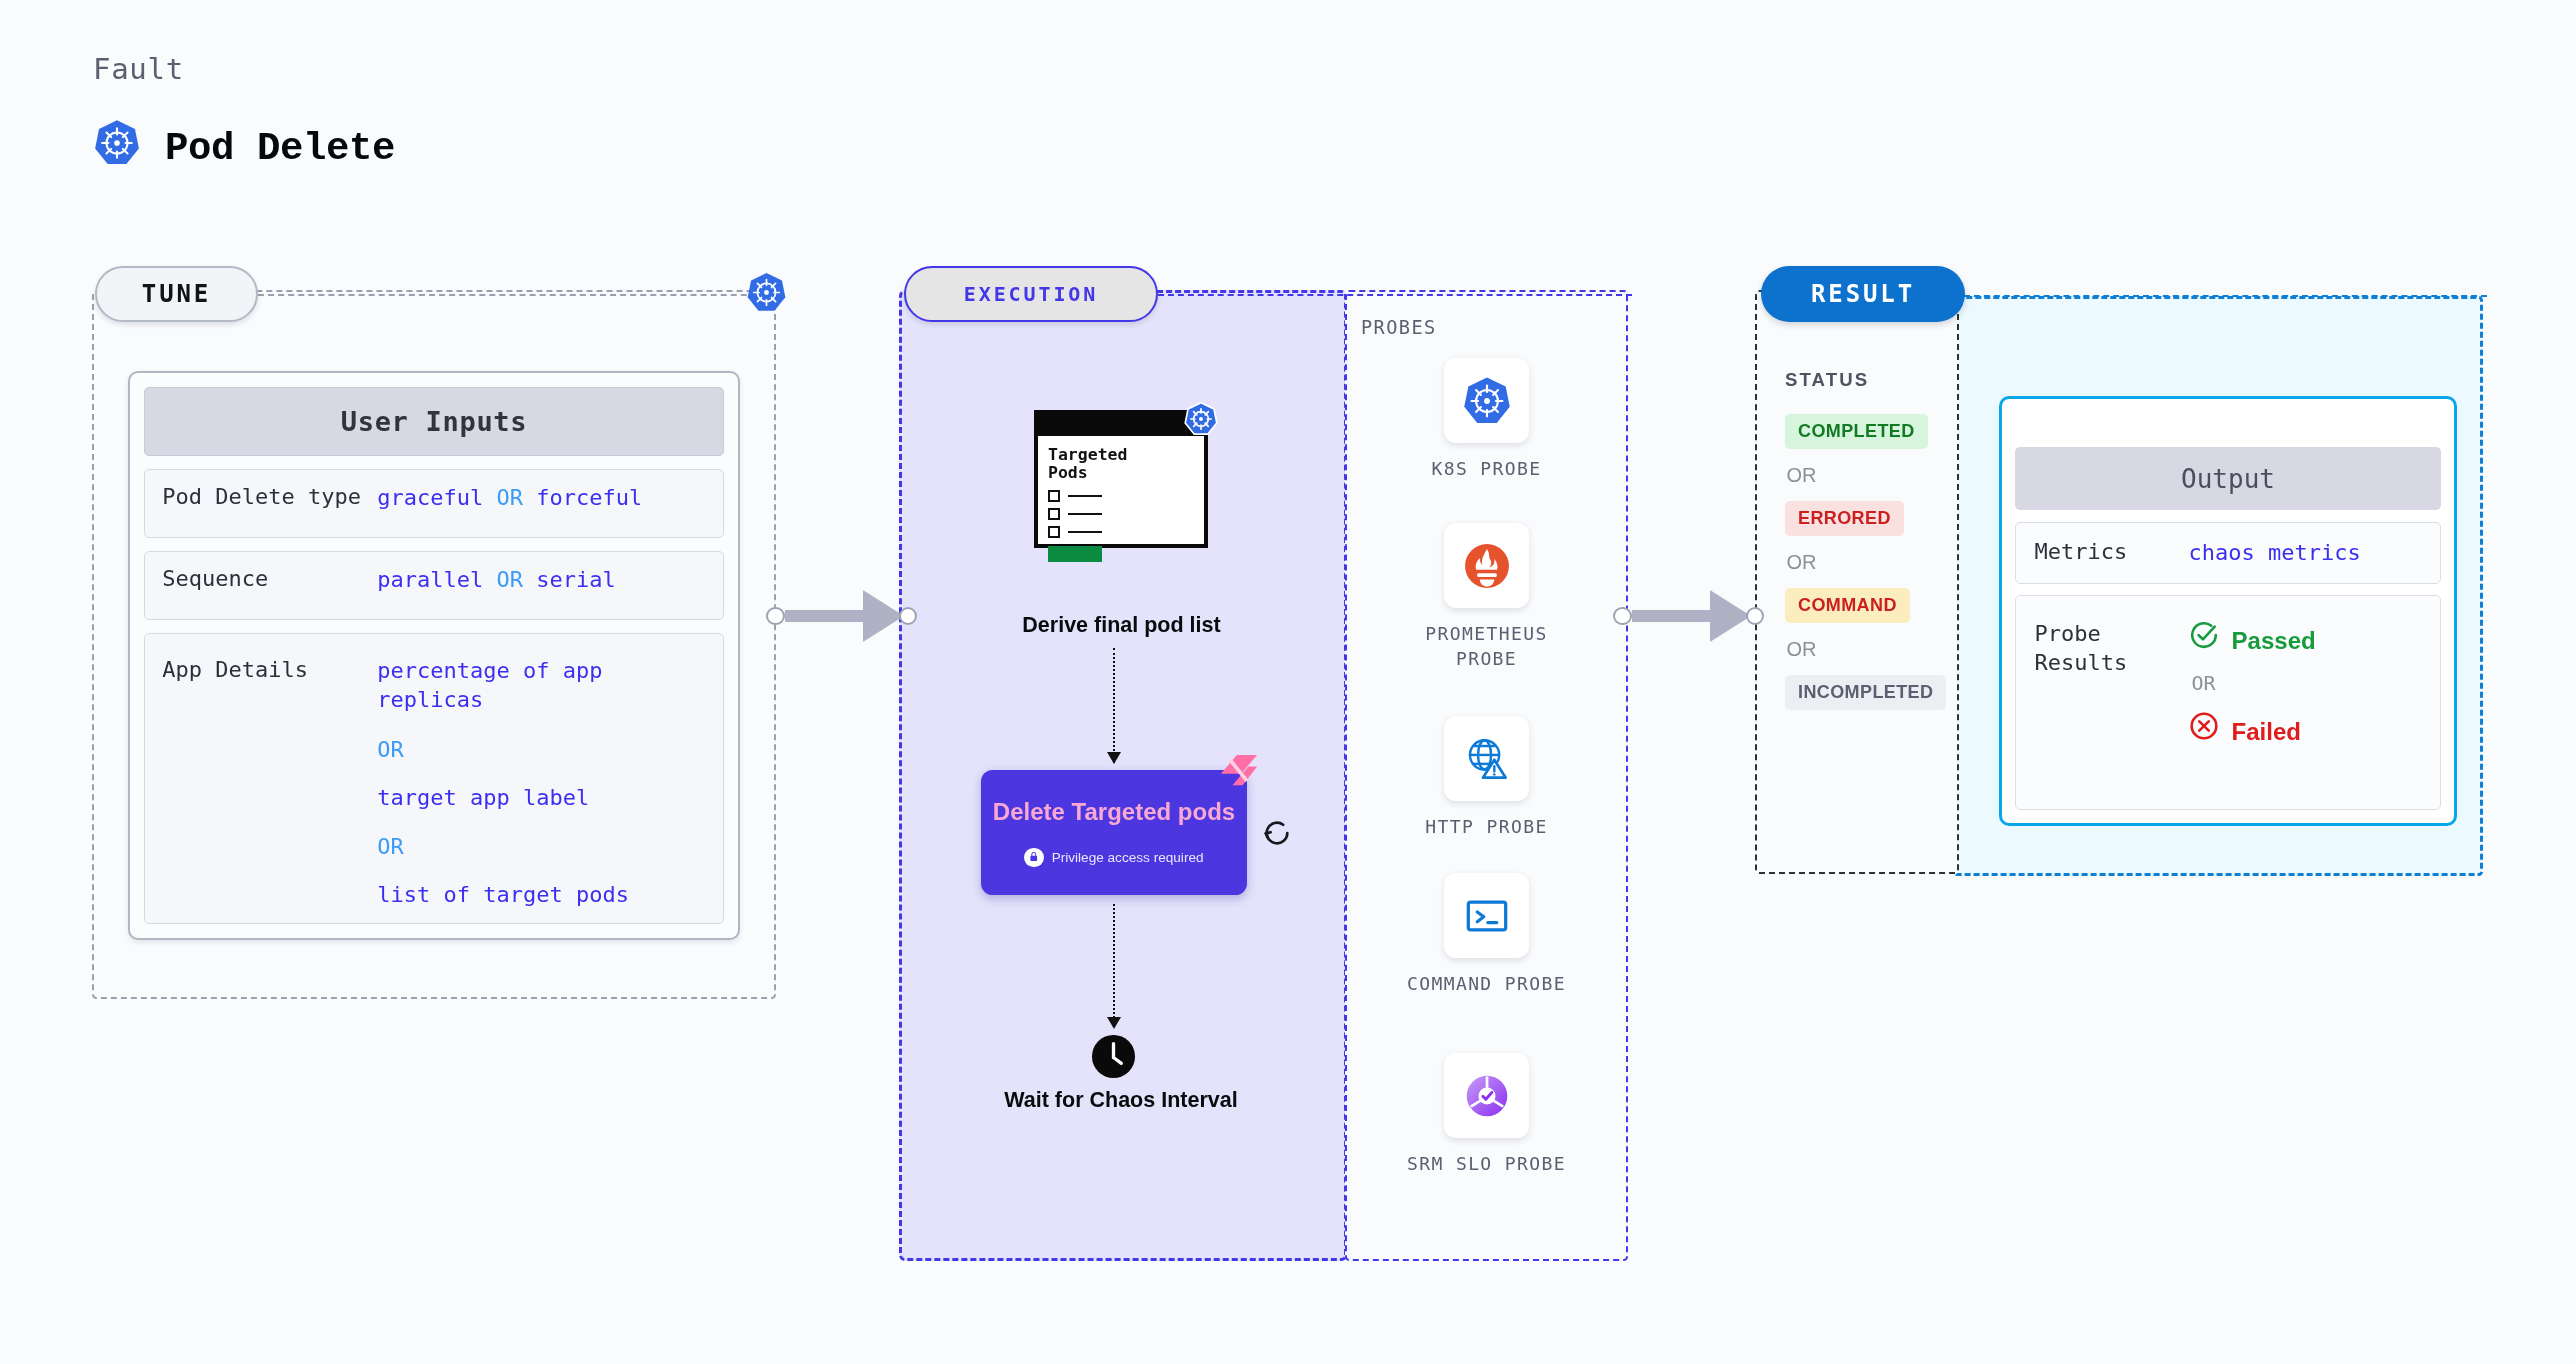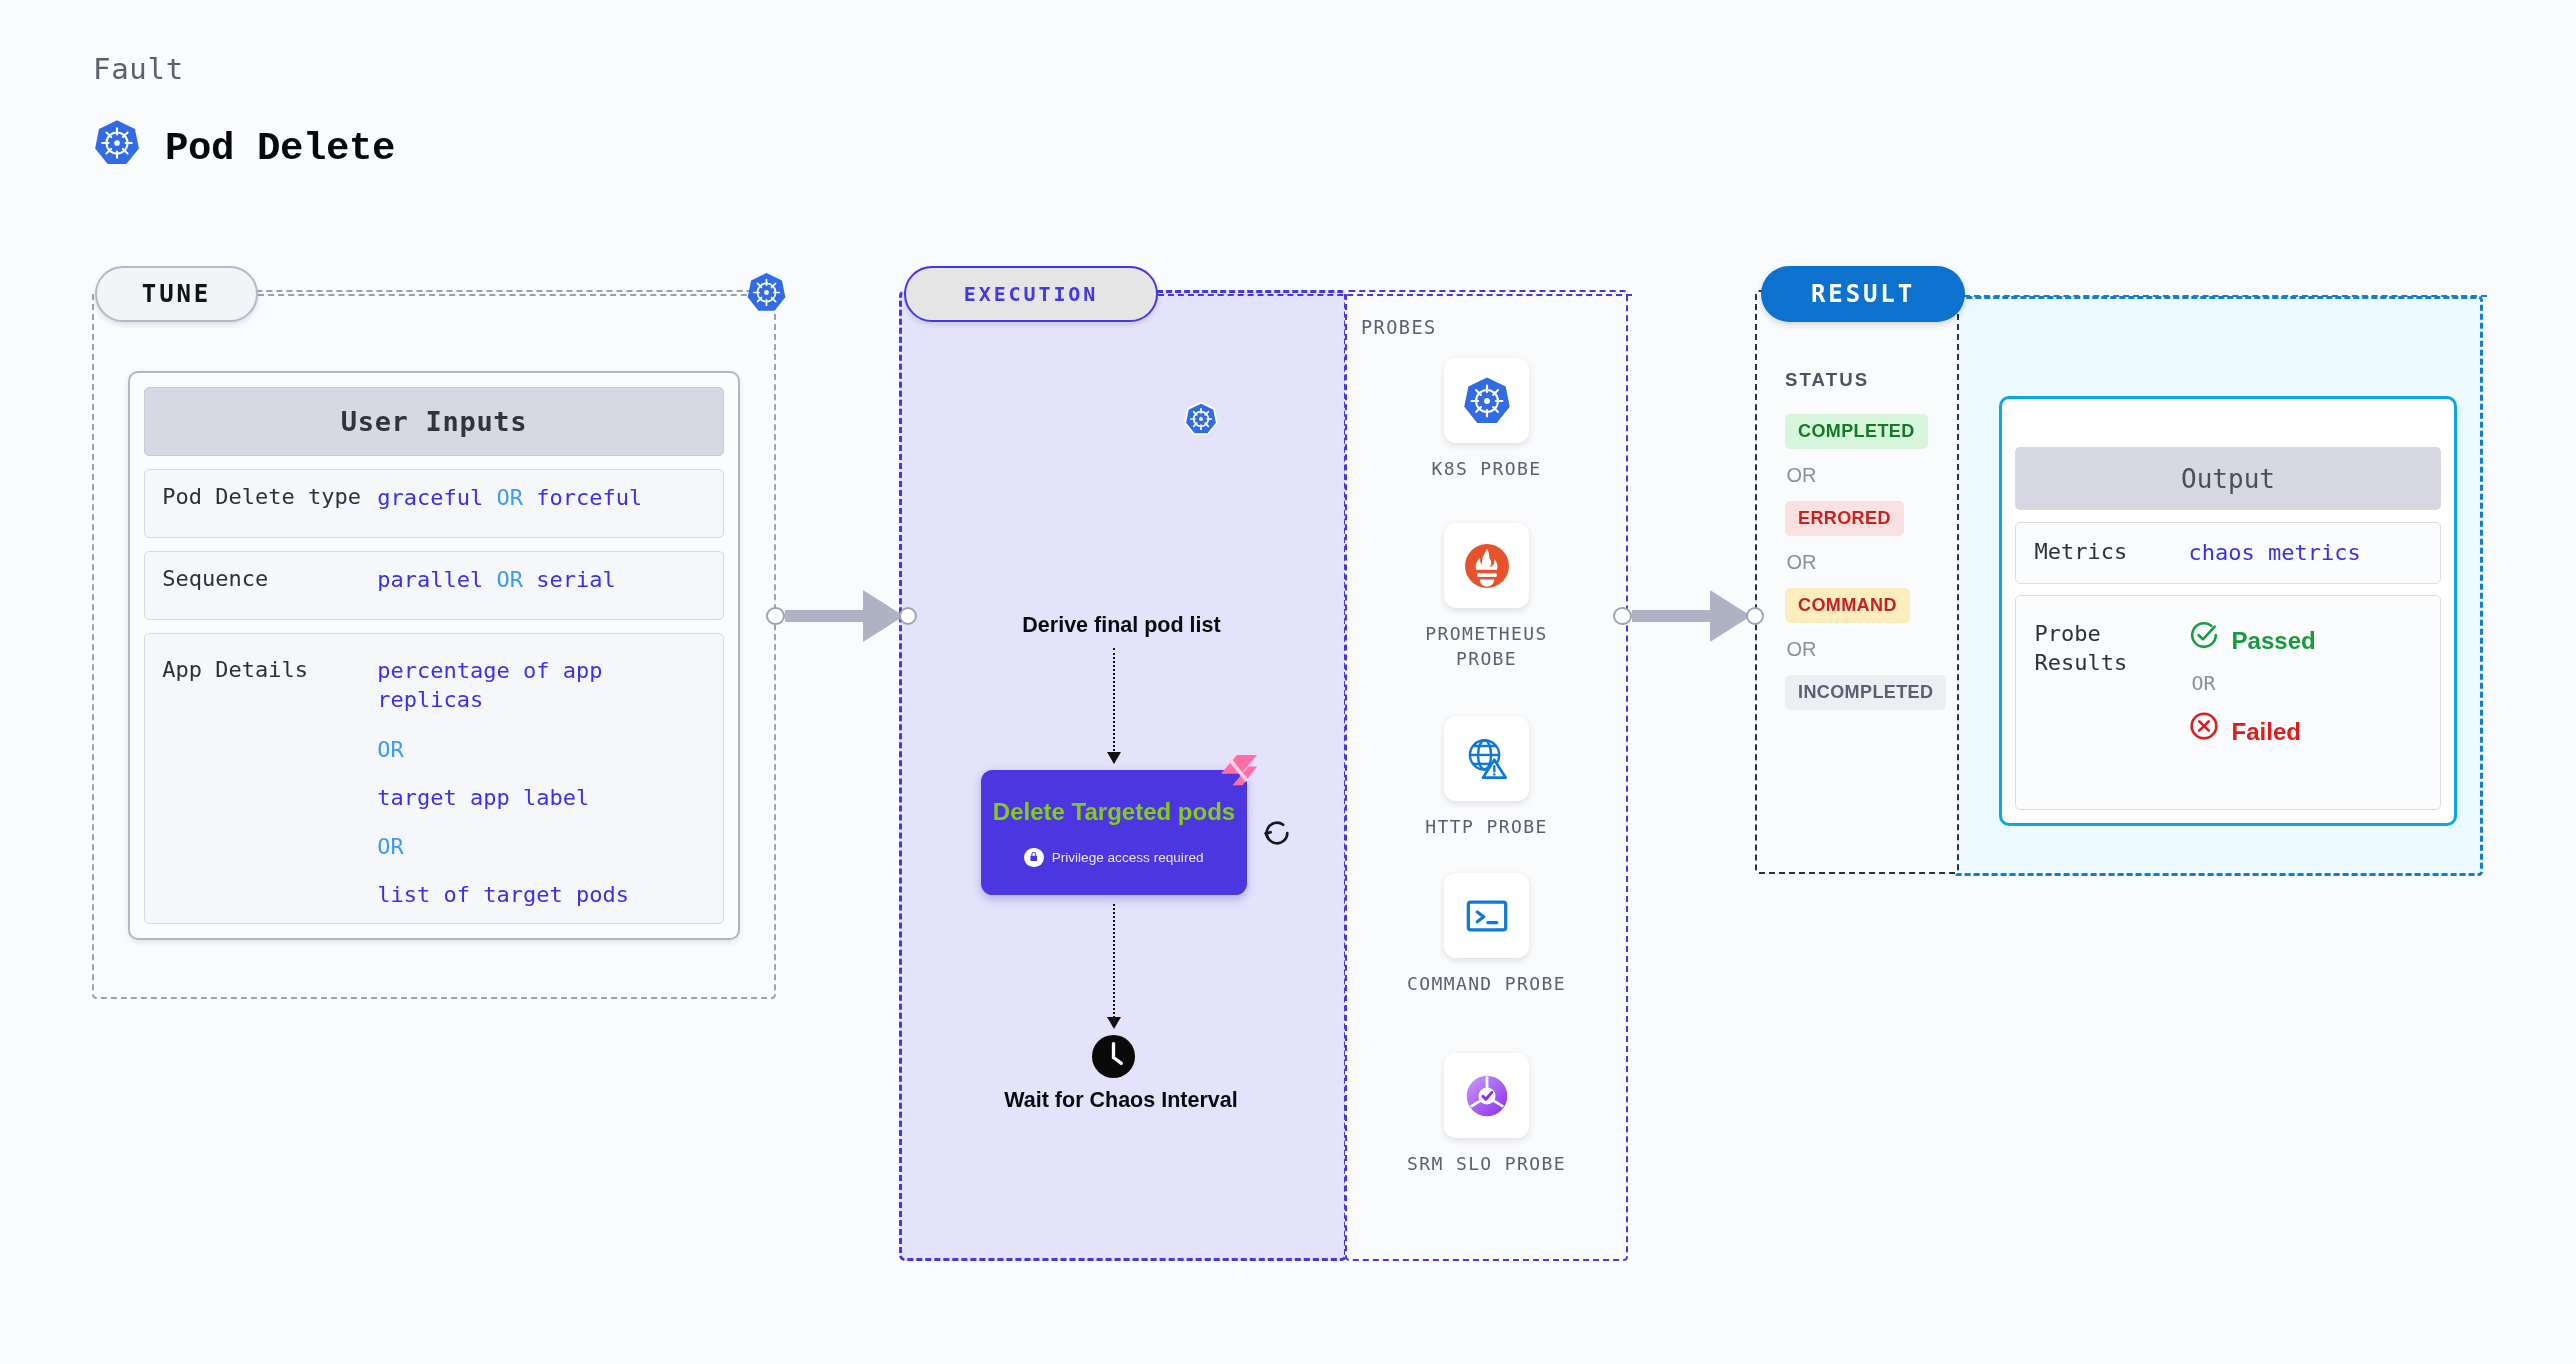--- a/index.html
+++ b/index.html
@@ -123,21 +123,21 @@
     line-height: 1.25;
   }
   .cap-derive { left: 971px; top: 612px; width: 301px; }
 
   .delete-card {
     position: absolute; left: 981px; top: 770px; width: 266px; height: 125px;
     background: #4b36e0; border-radius: 11.5px; z-index: 5;
     display: flex; flex-direction: column; align-items: center; justify-content: center;
     box-shadow: 0 3.6px 10px rgba(45,35,150,.28);
   }
-  .delete-title { color: #84cc16; font-size: 24px; font-weight: bold; text-align: left; line-height: 1.18; }
+  .delete-title { color: #f9a8d4; font-size: 24px; font-weight: bold; text-align: left; line-height: 1.18; }
   .delete-sub { margin-top: 21px; display: flex; align-items: center; gap: 7.9px; }
   .lock-chip {
     width: 19.3px; height: 19.3px; border-radius: 50%; background: #fff;
     display: flex; align-items: center; justify-content: center;
   }
   .delete-sub-text { color: #e9e7fd; font-size: 13.6px; }
   .pink-flag { position: absolute; left: 1218px; top: 752px; z-index: 7; }
   .loop-icon { position: absolute; left: 1259px; top: 815px; z-index: 6; }
 
   .clock-node { position: absolute; left: 1090px; top: 1033px; z-index: 5; }
@@ -318,20 +318,42 @@
       <span class="ui-stack">
         <span class="ui-val">percentage of app replicas</span>
         <span class="ui-or">OR</span>
         <span class="ui-val">target app label</span>
         <span class="ui-or">OR</span>
         <span class="ui-val">list of target pods</span>
       </span>
     </div>
   </div>
 
+  <div class="pods-card">
+    <div class="pods-topbar"></div>
+    <div class="pods-body">
+      <div class="pods-title">Targeted</div>
+      <div class="pods-title">Pods</div>
+      <div class="pods-items">
+        <div class="pods-item">
+            <span class="pods-box"></span>
+            <span class="pods-line"></span>
+          </div>
+        <div class="pods-item">
+            <span class="pods-box"></span>
+            <span class="pods-line"></span>
+          </div>
+        <div class="pods-item">
+            <span class="pods-box"></span>
+            <span class="pods-line"></span>
+          </div>
+      </div>
+      <div class="pods-green"></div>
+    </div>
+  </div>
   <div class="k8s-on-card">
     <svg width="36" height="36" viewBox="0 0 64 64">
       <path d="M32 3 L55 14 L60 39 L44 59 H20 L4 39 L9 14 Z" fill="#326ce5" stroke="#fff" stroke-width="3"></path>
       <g fill="none" stroke="#fff" stroke-width="3" stroke-linecap="round">
         <circle cx="32" cy="32" r="13"></circle>
         <circle cx="32" cy="32" r="3.6" fill="#fff" stroke="none"></circle>
         <line x1="32" y1="14" x2="32" y2="21"></line>
           <line x1="32" y1="43" x2="32" y2="50"></line>
         <line x1="14" y1="32" x2="21" y2="32"></line>
           <line x1="43" y1="32" x2="50" y2="32"></line>

